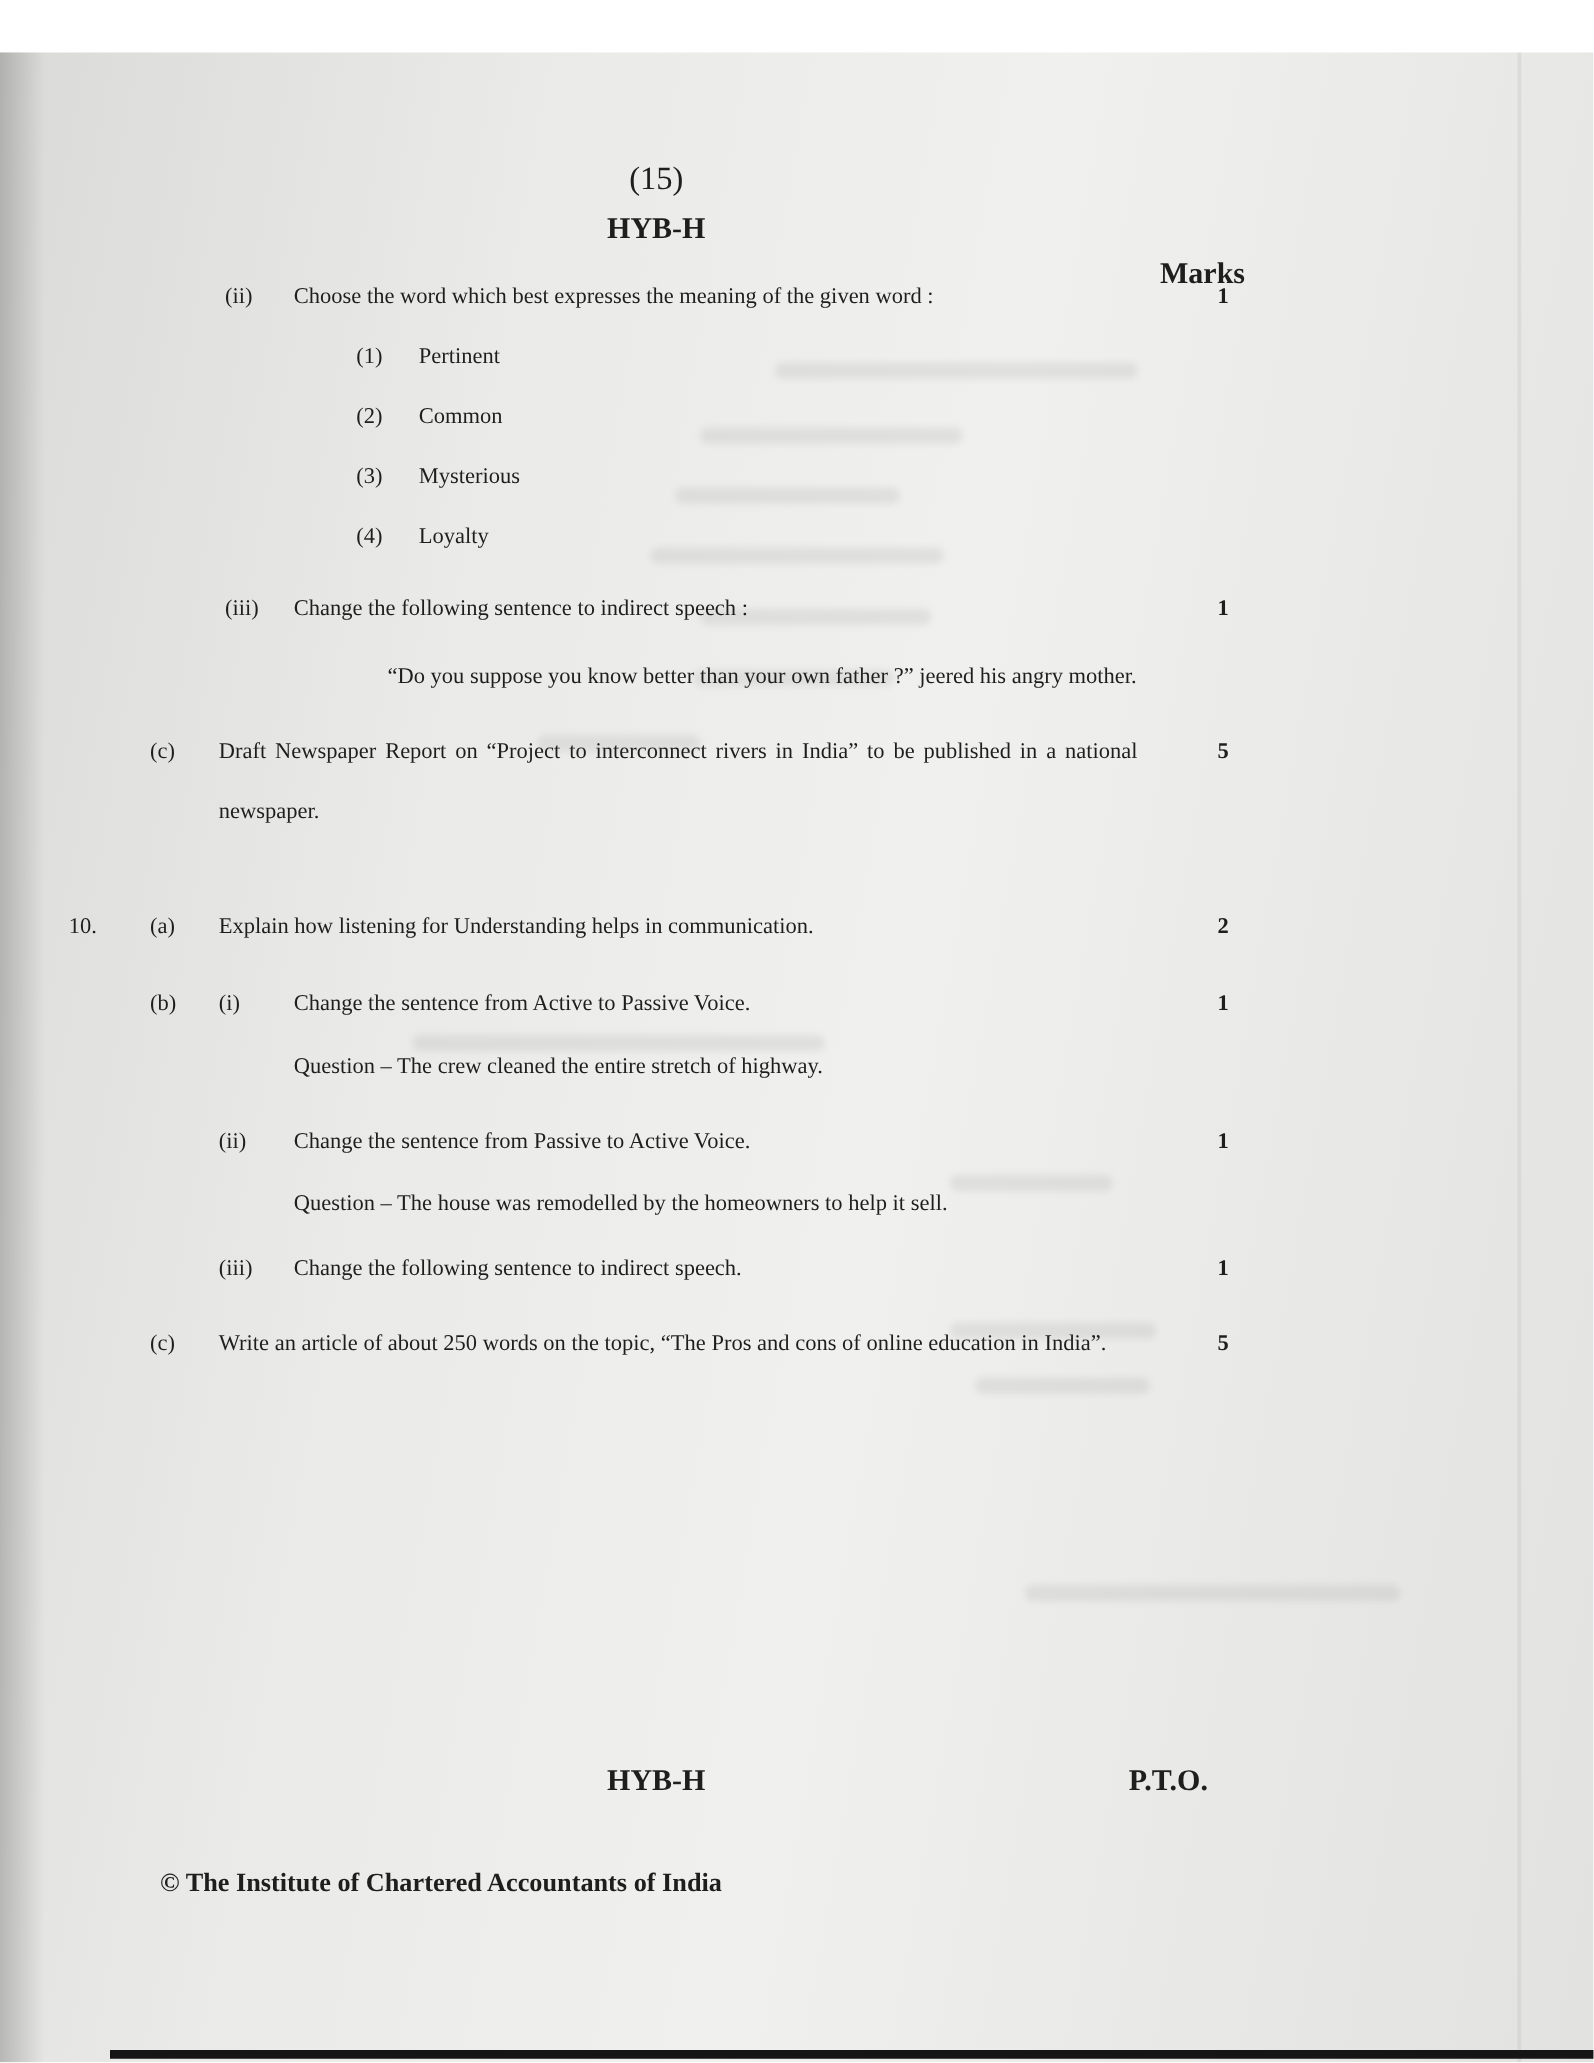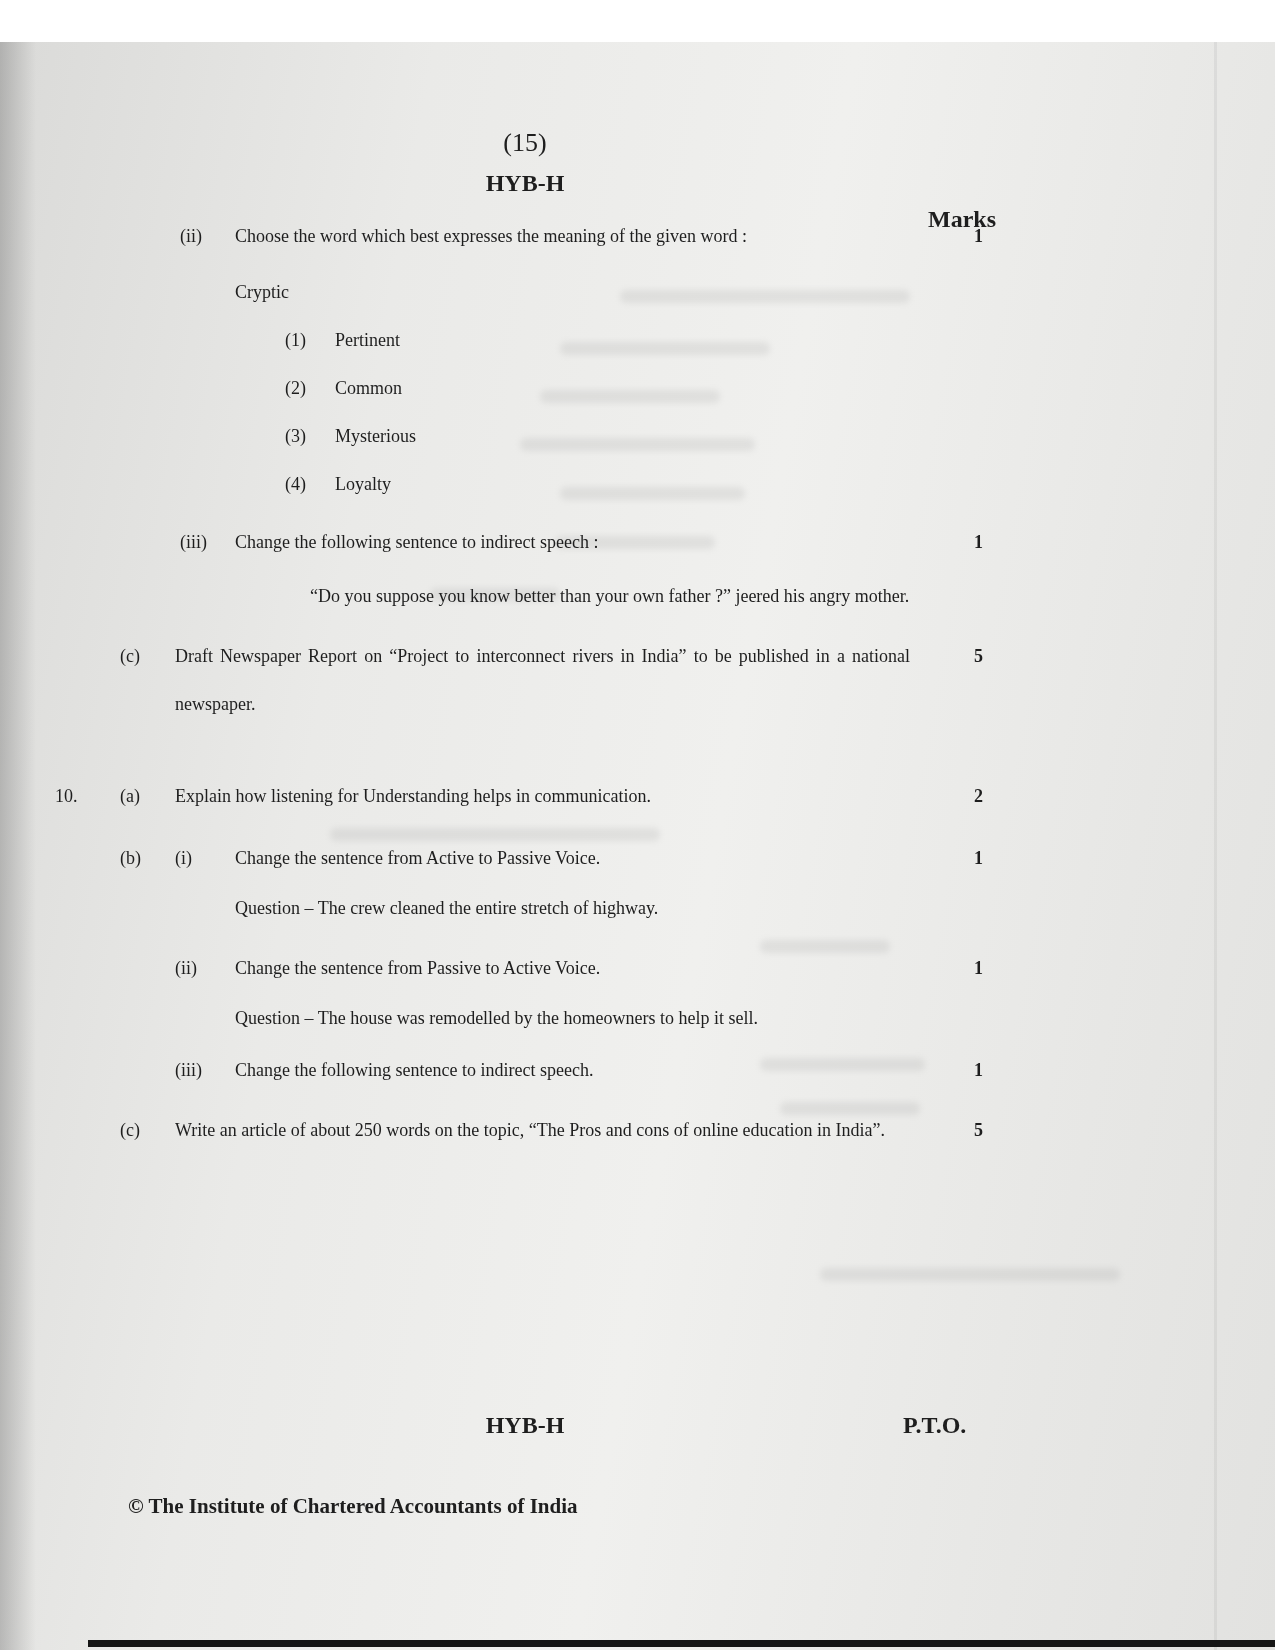--- a/index.html
+++ b/index.html
@@ -79,24 +79,20 @@
   <div class="center-line hdr-code">HYB-H</div>
   <div class="hdr-marks">Marks</div>
 
   <div class="content">
 
     <div class="row">
       <div class="sp125"></div>
       <div class="col-roman-n">(ii)</div>
       <div class="txt">Choose the word which best expresses the meaning of the given word :</div>
       <div class="marks-cell">1</div>
-    </div>
-    <div class="row gap8">
-      <div class="sp180"></div>
-      <div class="txt-free">Cryptic</div>
     </div>
     <div class="row">
       <div class="sp230"></div>
       <div class="opt-num">(1)</div>
       <div class="txt-free">Pertinent</div>
     </div>
     <div class="row">
       <div class="sp230"></div>
       <div class="opt-num">(2)</div>
       <div class="txt-free">Common</div>

